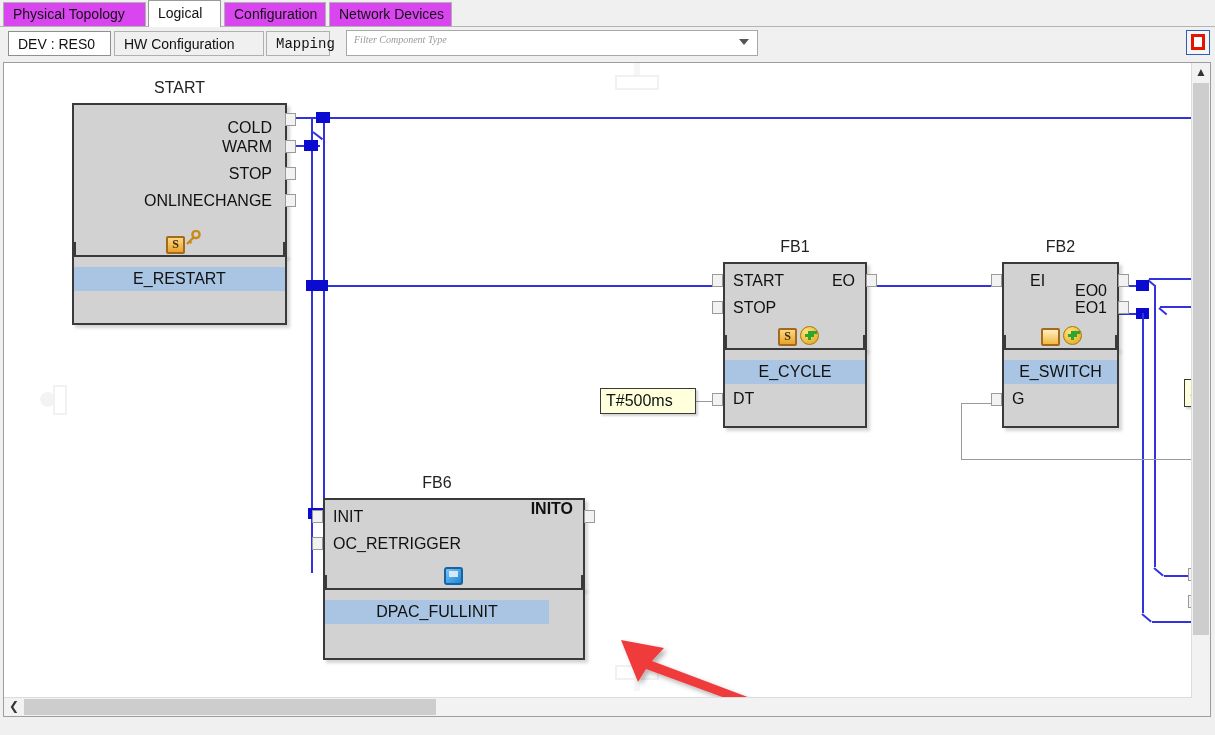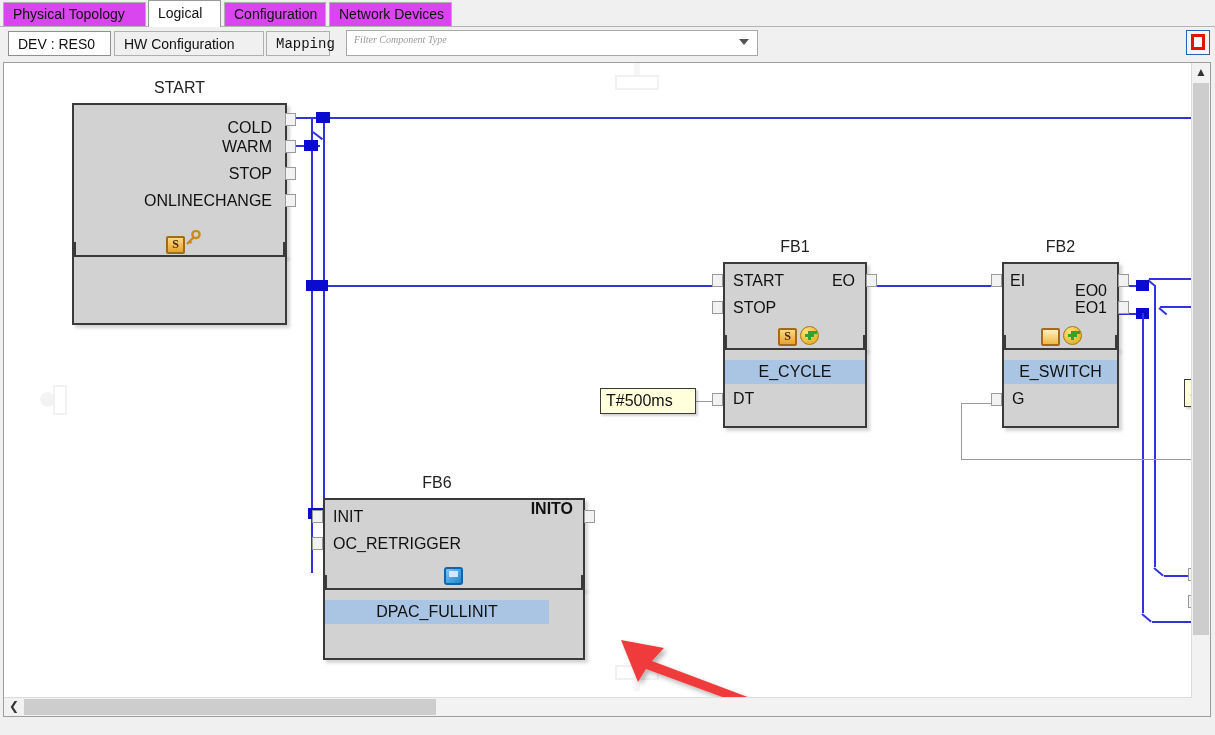--- a/index.html
+++ b/index.html
@@ -347,20 +347,21 @@
 
         <div class="ico ico-sifb" style="left:94px;top:133px;"></div>
         <div class="ico ico-key" style="left:113px;top:127px;">
           <svg viewBox="0 0 16 15" width="16" height="15" aria-hidden="true">
             <circle cx="11" cy="4.5" r="3.6" fill="none" stroke="#c98a18" stroke-width="2.4"></circle>
             <path d="M9 7 L2 14" stroke="#c98a18" stroke-width="2.4" fill="none"></path>
             <path d="M4.2 11 L6.4 13.2" stroke="#c98a18" stroke-width="2.4" fill="none"></path>
           </svg>
         </div>
 
+        <div class="instname" style="top:164px;">E_RESTART</div>
       </div>
 
       <div class="fb" style="left:691px;top:199px;width:144px;height:166px;">
         <div class="title">FB1</div>
 
         <div class="head" style="top:0;width:144px;height:88px;"></div>
         <div class="notchL" style="left:2px;top:73px;width:28px;height:18px;border-left:2px solid #3a3a3a;border-bottom:2px solid #3a3a3a;box-sizing:border-box;"></div>
         <div class="notchR" style="left:114px;top:73px;width:28px;height:18px;border-right:2px solid #3a3a3a;border-bottom:2px solid #3a3a3a;box-sizing:border-box;"></div>
 
         <div class="body" style="top:86px;width:144px;height:80px;"></div>
@@ -387,21 +388,21 @@
 
       <div class="fb" style="left:970px;top:199px;width:117px;height:166px;">
         <div class="title">FB2</div>
 
         <div class="head" style="top:0;width:117px;height:88px;"></div>
         <div class="notchL" style="left:2px;top:73px;width:26px;height:18px;border-left:2px solid #3a3a3a;border-bottom:2px solid #3a3a3a;box-sizing:border-box;"></div>
         <div class="notchR" style="left:89px;top:73px;width:26px;height:18px;border-right:2px solid #3a3a3a;border-bottom:2px solid #3a3a3a;box-sizing:border-box;"></div>
 
         <div class="body" style="top:86px;width:117px;height:80px;"></div>
 
-        <div class="pin" style="left:8px;top:10px;text-align:center;">EI</div>
+        <div class="pin" style="left:28px;top:10px;text-align:center;">EI</div>
         <div class="pin r" style="left:25px;top:20px;width:80px;">EO0</div>
         <div class="pin r" style="left:25px;top:37px;width:80px;">EO1</div>
 
         <div class="pstub" style="left:-11px;top:12px;"></div>
         <div class="pstub" style="left:116px;top:12px;"></div>
         <div class="pstub" style="left:116px;top:39px;"></div>
 
         <div class="ico ico-cmp" style="left:39px;top:66px;"></div>
         <div class="ico ico-plus" style="left:61px;top:64px;"></div>
 

